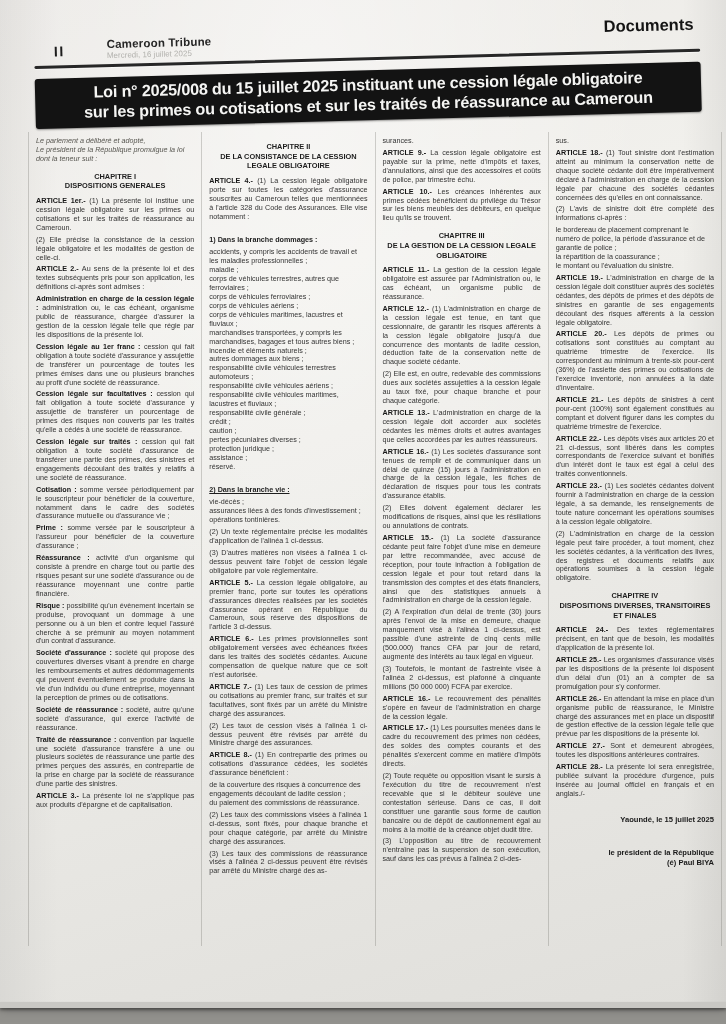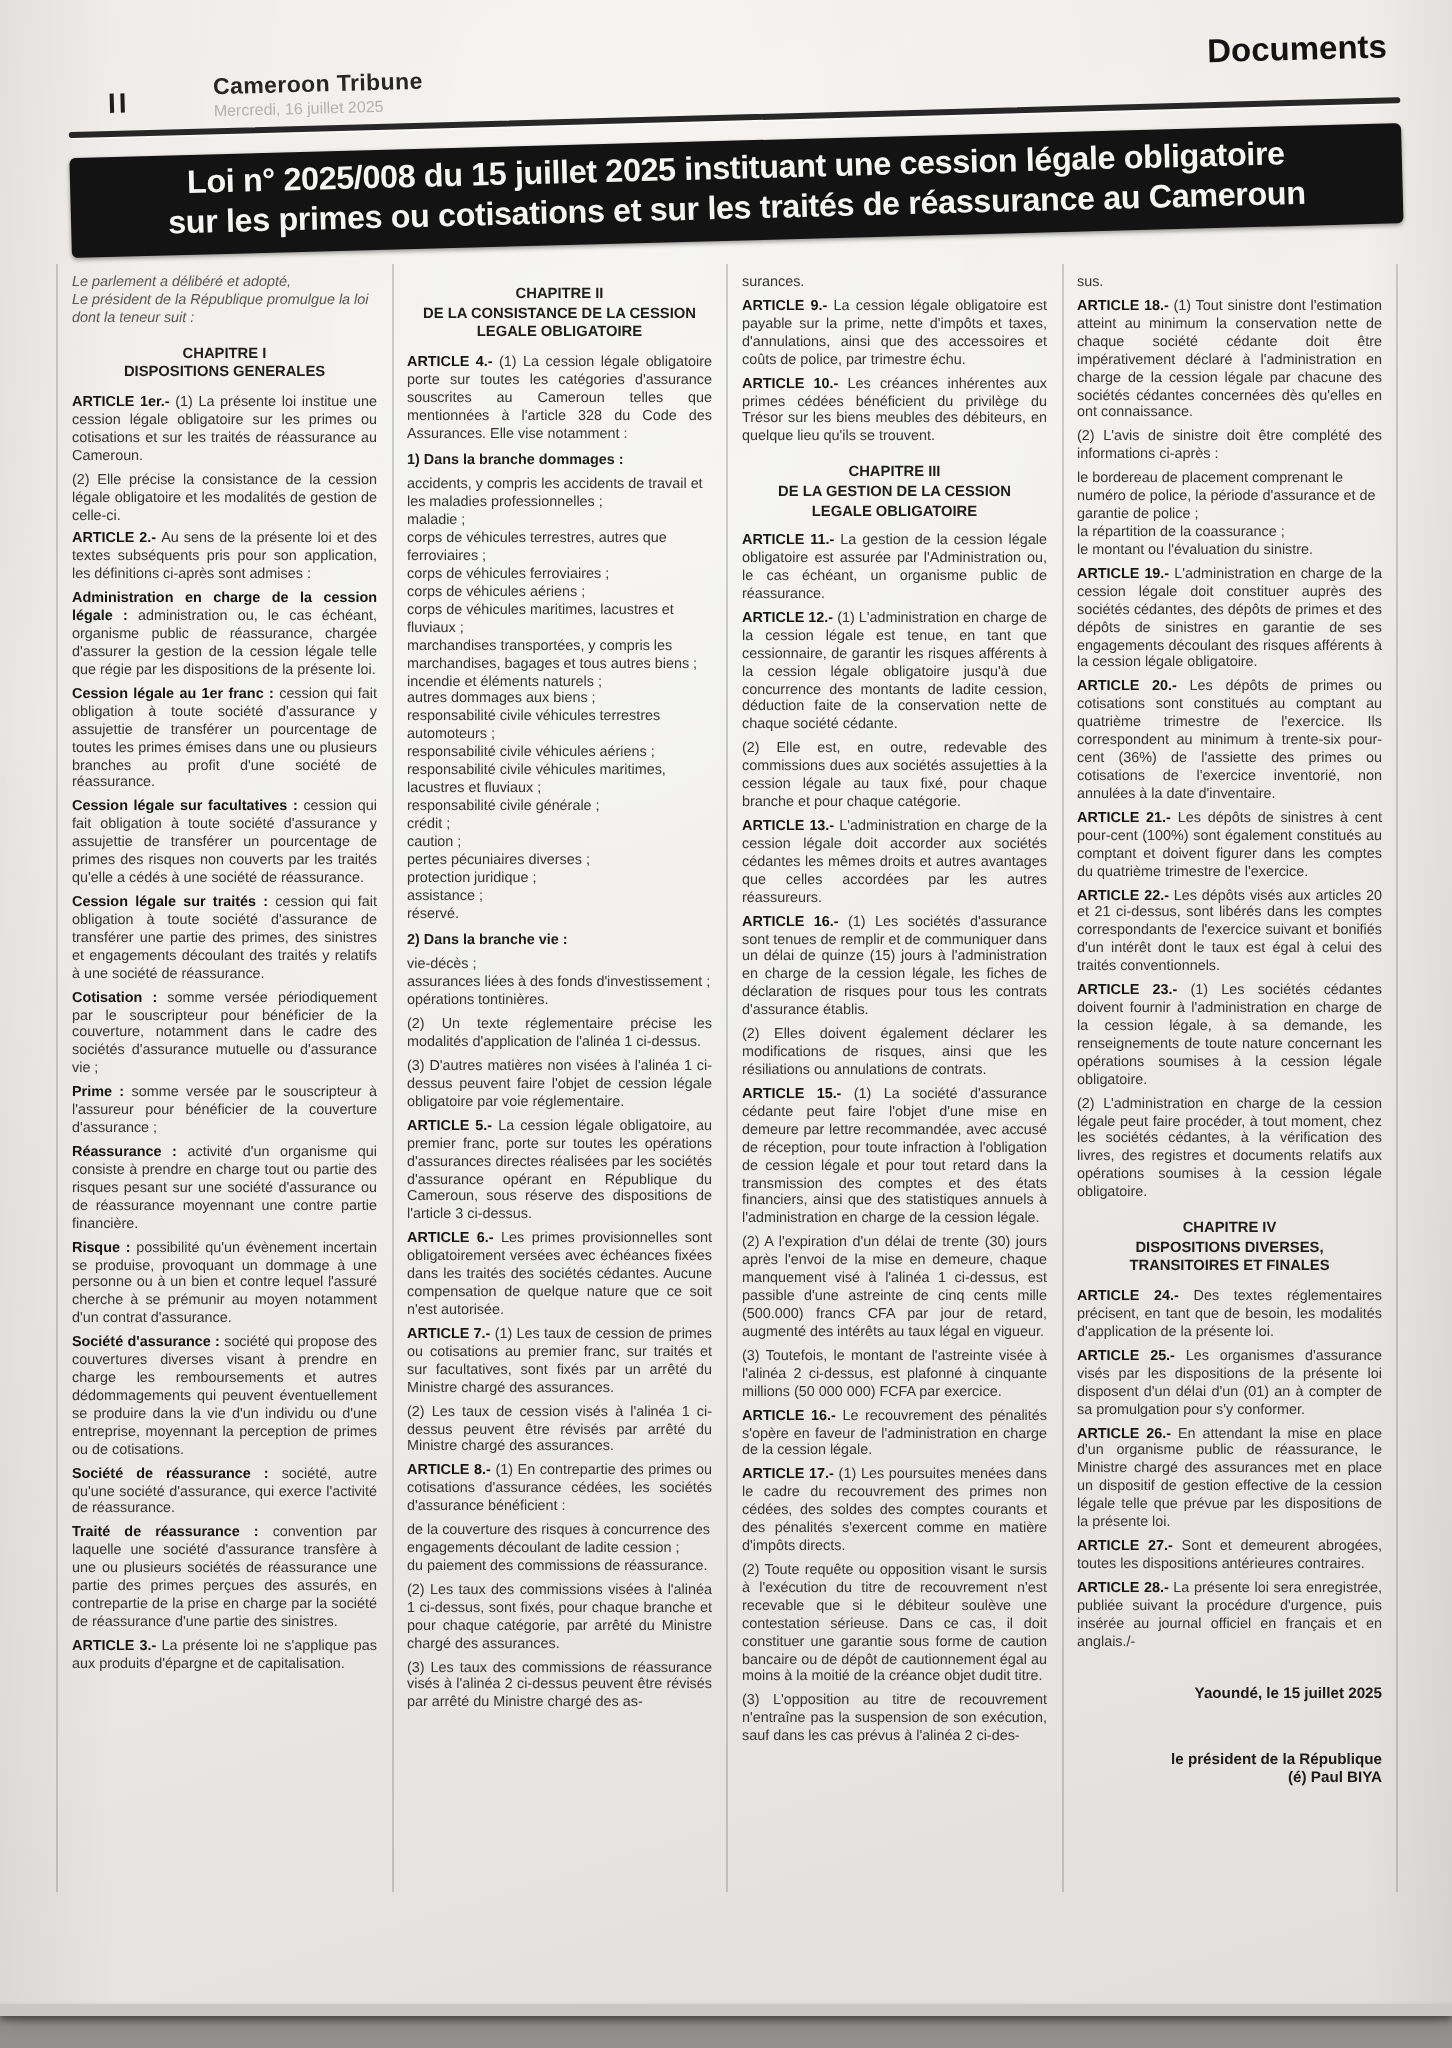--- a/index.html
+++ b/index.html
@@ -33,34 +33,34 @@
   .section { margin-left:auto; font-weight:bold; font-size:16.5px; color:#141414; margin-top:-4px; padding-right:6px; }
   .rule { height:3px; background:#272727; border-radius:2px; margin-top:4px; box-shadow:0 1px 0 rgba(255,255,255,.5); }
   .banner {
     margin-top:10px; background:#131313; color:#f5f5f3;
     text-align:center; font-weight:bold; font-size:16.2px; line-height:1.24;
     padding:4px 4px 6px; border-radius:3px; letter-spacing:-.2px;
     box-shadow:0 1px 2px rgba(0,0,0,.4);
   }
 
   .columns {
-    position:absolute; left:28px; right:27px; top:132px; height:814px;
+    position:absolute; left:28px; right:4px; top:132px; height:814px;
     display:flex;
     border-right:1px solid rgba(110,108,102,.30);
   }
   .col {
     flex:1 1 0; padding:2px 7px 0 7px; overflow:hidden;
     border-left:1px solid rgba(110,108,102,.30);
     font-size:7.2px; line-height:1.24; color:#333; text-align:justify;
   }
   .b { margin-top:3px; }
   .b b { color:#161616; }
   .intro { font-style:italic; color:#56554f; text-align:left; white-space:pre-line; }
   .chapter { text-align:center; font-weight:bold; white-space:pre-line; margin:8px 3px 6px; color:#1e1e1e; font-size:7.4px; line-height:1.3; }
-  .head { font-weight:bold; text-align:left; margin-top:5px; color:#1e1e1e; }
+  .head { font-weight:bold; text-align:left; margin-top:15px; color:#1e1e1e; }
   .list div { text-align:left; }
   .dateline { text-align:right; font-weight:bold; color:#1a1a1a; margin-top:16px; font-size:7.6px; }
   .sign { text-align:right; font-weight:bold; color:#1a1a1a; margin-top:24px; white-space:pre-line; font-size:7.6px; }
 </style>
 </head>
 <body>
 
 <div class="paper"></div>
 <div class="paper-edge"></div>
 
@@ -121,21 +121,21 @@
         <div>responsabilité civile véhicules aériens ;</div>
         <div>responsabilité civile véhicules maritimes, lacustres et fluviaux ;</div>
         <div>responsabilité civile générale ;</div>
         <div>crédit ;</div>
         <div>caution ;</div>
         <div>pertes pécuniaires diverses ;</div>
         <div>protection juridique ;</div>
         <div>assistance ;</div>
         <div>réservé.</div>
       </div>
-      <div class="b head" style="font-weight: bold;">2) Dans la branche vie :</div>
+      <div class="b head" style="font-weight: bold; text-decoration: underline;">2) Dans la branche vie :</div>
       <div class="b list">
         <div>vie-décès ;</div>
         <div>assurances liées à des fonds d'investissement ;</div>
         <div>opérations tontinières.</div>
       </div>
       <div class="b para">(2) Un texte réglementaire précise les modalités d'application de l'alinéa 1 ci-dessus.</div>
       <div class="b para">(3) D'autres matières non visées à l'alinéa 1 ci-dessus peuvent faire l'objet de cession légale obligatoire par voie réglementaire.</div>
       <div class="b para"><b>ARTICLE 5.- </b>La cession légale obligatoire, au premier franc, porte sur toutes les opérations d'assurances directes réalisées par les sociétés d'assurance opérant en République du Cameroun, sous réserve des dispositions de l'article 3 ci-dessus.</div>
       <div class="b para"><b>ARTICLE 6.- </b>Les primes provisionnelles sont obligatoirement versées avec échéances fixées dans les traités des sociétés cédantes. Aucune compensation de quelque nature que ce soit n'est autorisée.</div>
       <div class="b para"><b>ARTICLE 7.- </b>(1) Les taux de cession de primes ou cotisations au premier franc, sur traités et sur facultatives, sont fixés par un arrêté du Ministre chargé des assurances.</div>

